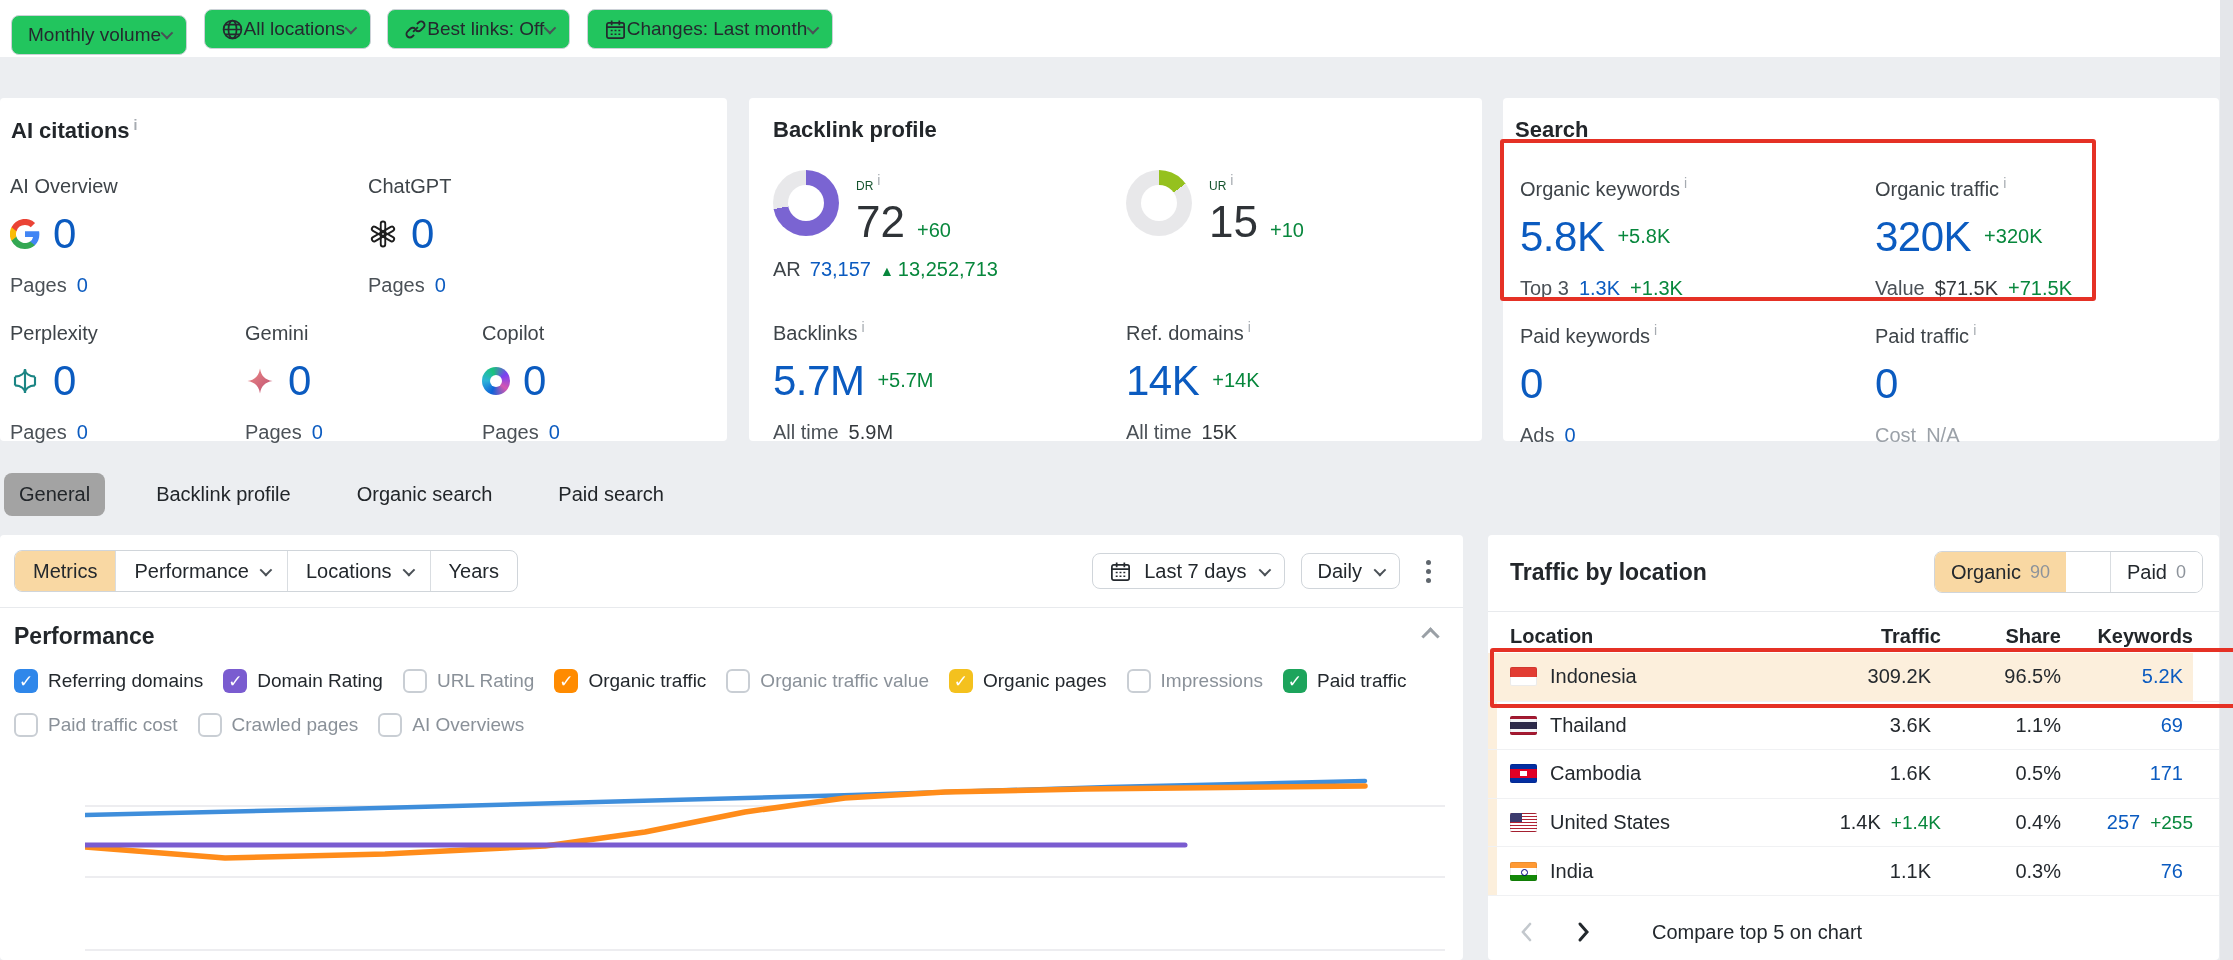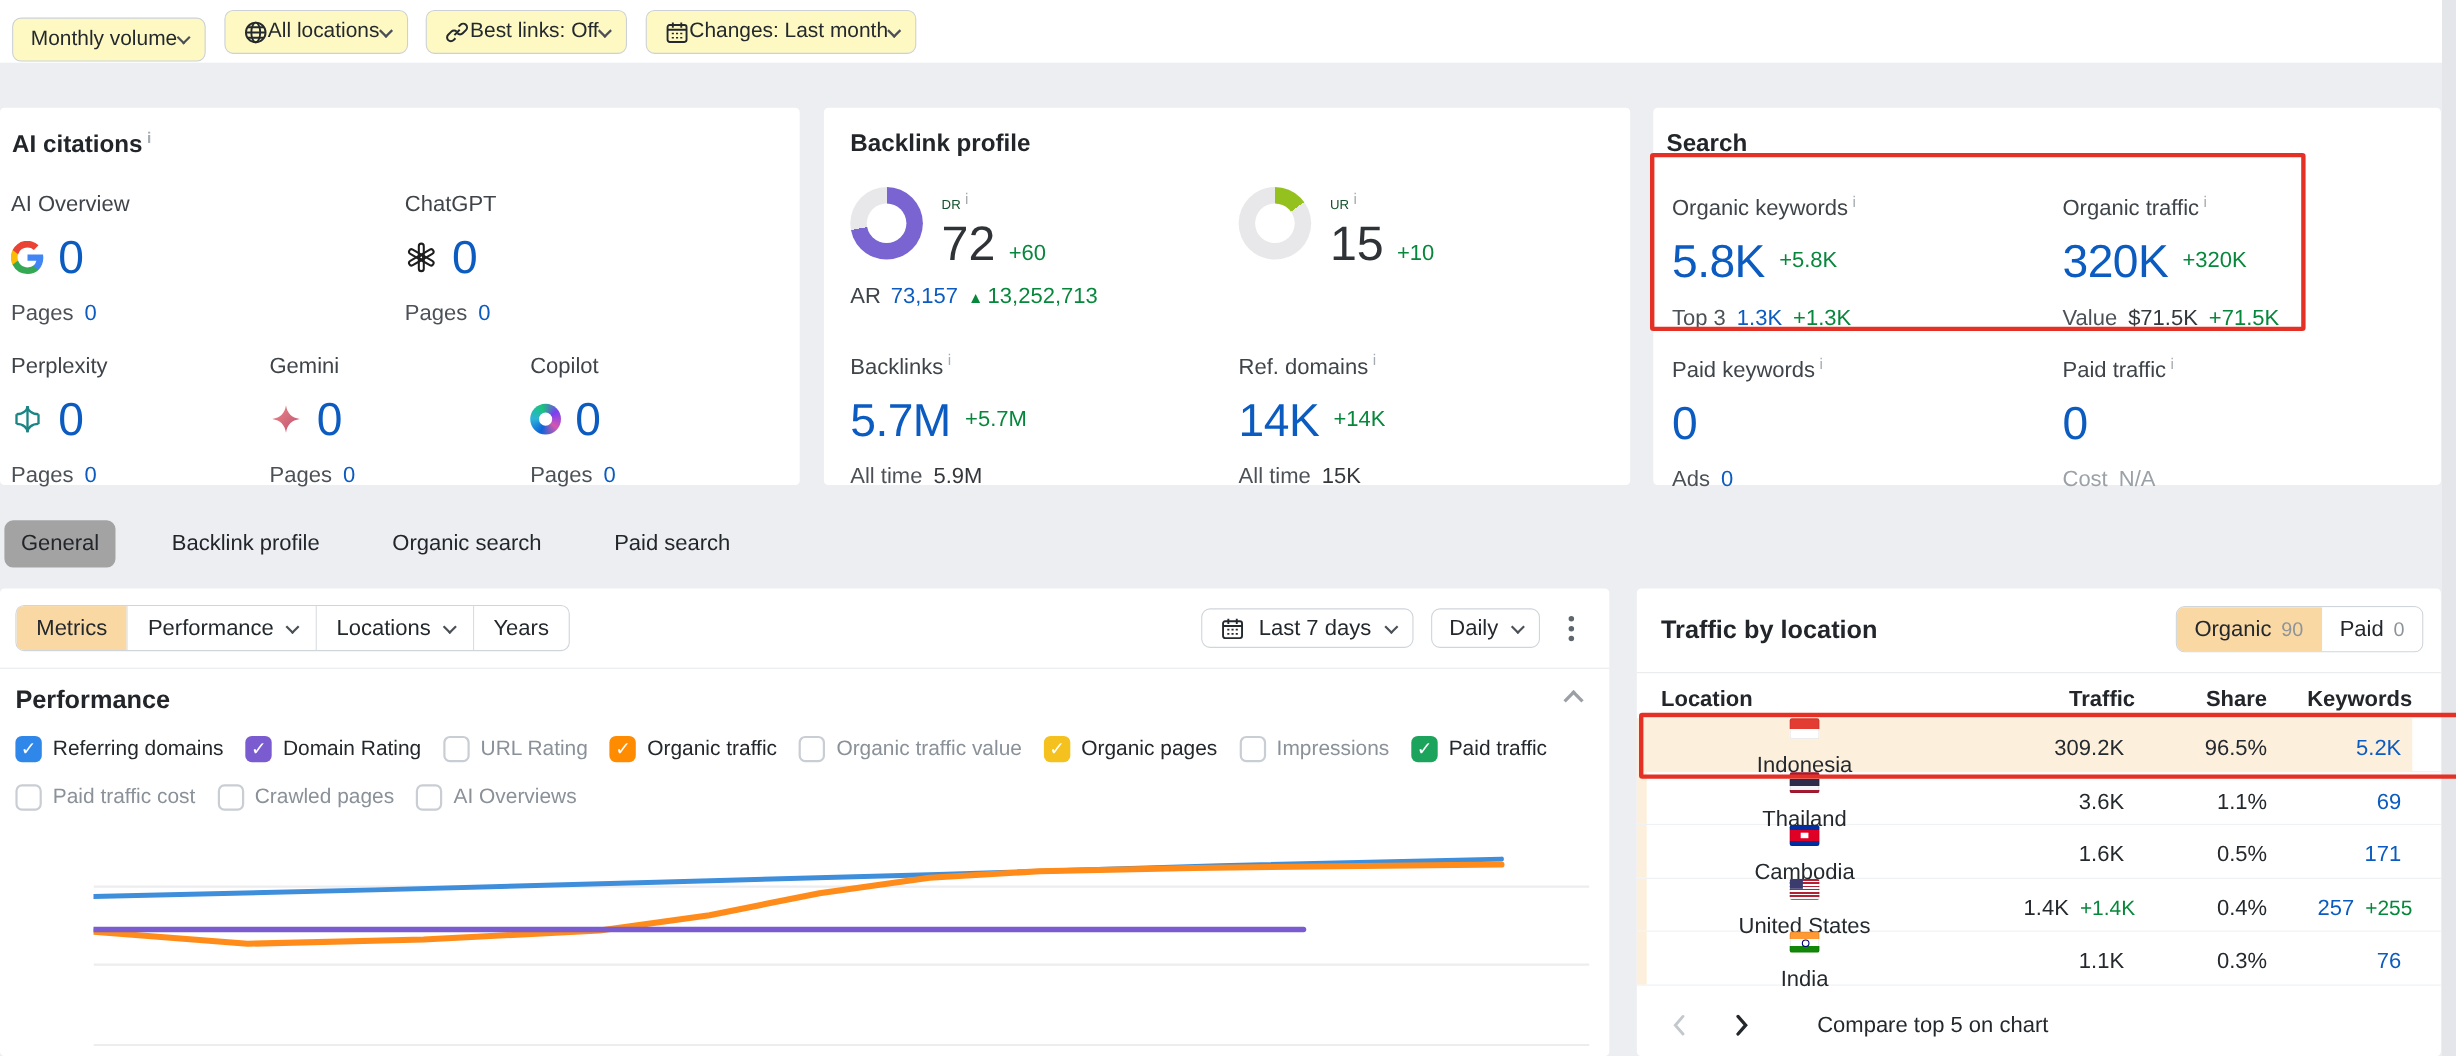--- a/index.html
+++ b/index.html
@@ -2,21 +2,21 @@
 <html><head>
 <meta charset="utf-8">
 <style>
   * { margin:0; padding:0; box-sizing:border-box; }
   body { font-family:"Liberation Sans","DejaVu Sans",sans-serif; color:#24292e; }
   .app { position:relative; width:2233px; height:960px; background:#eceef1; overflow:hidden; }
 
   
   .toolbar { position:absolute; left:0; top:0; width:2220px; height:57px; background:#fff; }
   .tb-btn { position:relative; display:inline-flex; align-items:center; gap:0; height:40px; margin:9px 0 0 12px;
-            padding:0 16px; border:1px solid #ccd1d7; border-radius:8px; background:#fef9c3; font-size:19px; color:#24292e; cursor:pointer; }
+            padding:0 16px; border:1px solid #ccd1d7; border-radius:8px; background:#22c55e; font-size:19px; color:#24292e; cursor:pointer; }
   .tb-btn:first-child { margin-left:11px; }
   .tb-icon { width:23px; height:23px; display:inline-block; }
 
   .chev { width:9px; height:9px; border-right:2px solid #4a5056; border-bottom:2px solid #4a5056;
           transform:rotate(45deg) translateY(-2px); display:inline-block; }
   .chev-up { width:13px; height:13px; border-right:3px solid #9aa0a6; border-bottom:3px solid #9aa0a6;
              transform:rotate(-135deg); display:inline-block; }
 
   
   .card { position:absolute; top:98px; height:343px; background:#fff; border-radius:4px; }
@@ -81,33 +81,33 @@
   .cb-yellow { background:#f4c11e; } .cb-green { background:#1da45c; }
   .cb-label { font-size:19px; color:#23282d; }
   .cb.off .cb-label { color:#8a9199; }
 
   .chart { position:absolute; left:85px; top:235px; width:1360px; height:188px; }
 
   
   .right-panel { position:absolute; left:1488px; top:535px; width:731px; height:425px; background:#fff; border-radius:4px; }
   .rp-header { position:absolute; left:22px; right:16px; top:16px; display:flex; justify-content:space-between; align-items:center; }
   .rp-title { font-size:23px; font-weight:bold; color:#22262a; }
-  .toggle { display:inline-flex; border:1px solid #d0d5da; border-radius:8px; overflow:hidden; height:42px; }
+  .toggle { display:inline-flex; border:1px solid #d0d5da; border-radius:8px; overflow:hidden; height:42px;gap:44px; }
   .tg-seg { display:flex; align-items:center; gap:9px; padding:0 16px; font-size:20px; color:#23282d; background:#fff; cursor:pointer; }
   .tg-seg.active { background:#f9d8a3; }
   .tg-count { font-size:18px; color:#8d939b; }
   .tg-seg + .tg-seg { border-left:1px solid #d9dde1; }
   .rp-divider { position:absolute; left:0; right:0; top:76px; border-top:1px solid #e8eaed; }
   .col-headers { position:absolute; left:22px; right:26px; top:90px; display:grid; grid-template-columns:1fr 170px 120px 132px; font-size:20px; font-weight:bold; color:#22262a; }
   .col-headers .r { text-align:right; }
   .loc-rows { position:absolute; left:0; right:0; top:118px; }
   .loc-row { position:relative; height:48.6px; display:grid; grid-template-columns:1fr 170px 120px 132px; align-items:center; padding:0 26px 0 22px; border-bottom:1px solid #f0f1f3; font-size:20px; }
   .share-bar { position:absolute; left:0; top:0; bottom:0; background:#fcefdc; }
   .loc-cell { position:relative; }
-  .loc-name { display:flex; align-items:center; gap:13px;flex-direction:column; }
+  .loc-name { display:flex; align-items:center; gap:13px; }
   .cell-r { text-align:right; }
   .cell-traffic { display:flex; justify-content:flex-end; gap:10px; align-items:baseline; }
   .delta-g { color:#07873c; font-size:19px; }
   .kw { color:#0b5bc0; cursor:pointer; }
   .rp-footer { position:absolute; left:24px; top:382px; display:flex; align-items:center; gap:26px; }
   .pg-btn { width:30px; height:30px; display:flex; align-items:center; justify-content:center; cursor:pointer; }
   .compare-label { font-size:20px; color:#23282d; margin-left:28px; }
 
   
   .flag { width:27px; height:19px; border-radius:2px; flex:none; position:relative; box-shadow:inset 0 0 0 1px rgba(0,0,0,.08); overflow:hidden; }

